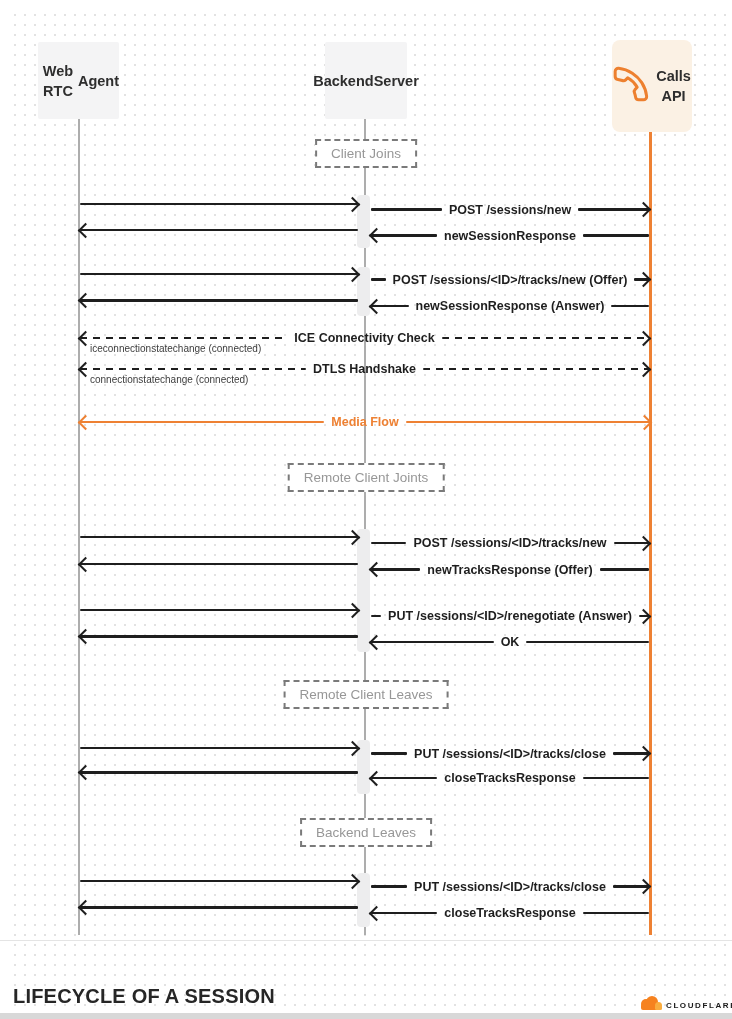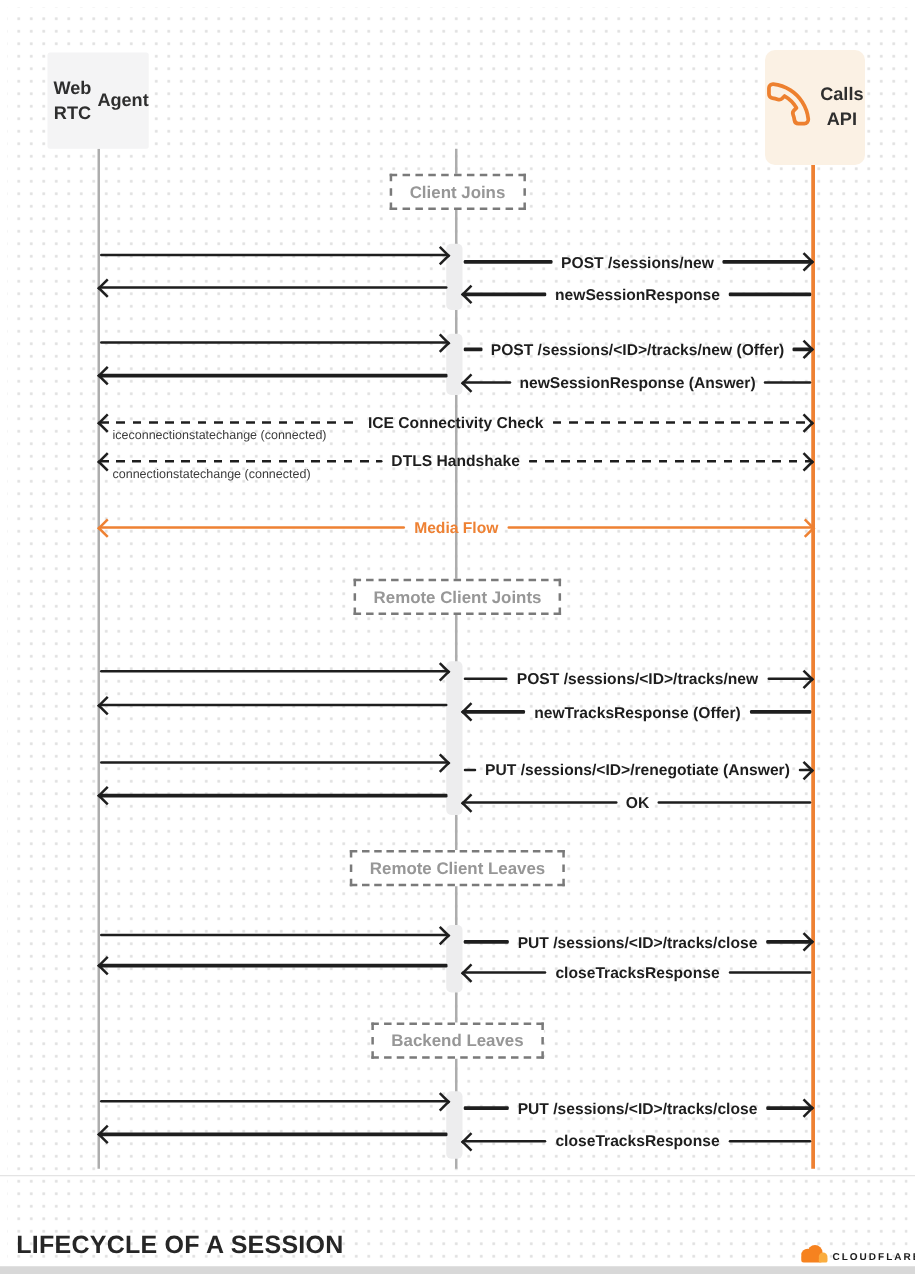--- a/index.html
+++ b/index.html
@@ -8,21 +8,21 @@
         background-image:radial-gradient(circle,#e2e2e2 1px,transparent 1.4px);
         background-size:10px 10px;background-position:4px 4px;}
   .lifeline{position:absolute;top:119px;height:816px;width:2px;background:#adadad;}
   .lifeline.orange{background:#EE8133;width:3px;top:122px;height:813px;}
   .actor{position:absolute;top:42px;height:77px;display:flex;flex-direction:row;align-items:center;
          justify-content:center;background:#f4f4f5;border-radius:2px;font-weight:700;font-size:14.5px;
          line-height:20px;color:#2e2e2e;text-align:center;}
   .actor.calls{background:#FBF1E4;border-radius:8px;top:40px;height:92px;gap:5px;}
   .bar{position:absolute;left:357px;width:13px;background:#ededee;border-radius:4px;}
   .section{position:absolute;left:366px;transform:translateX(-50%);background:#ffffff;
-           border:2px dashed #7a7a7a;color:#979797;font-size:13.5px;font-weight:700;
+           border:2px dashed #7a7a7a;color:#979797;font-size:13.5px;font-weight:400;
            padding:5px 14px;white-space:nowrap;}
   .arrow{position:absolute;height:18px;display:flex;align-items:center;color:#1e1e1e;}
   .seg{flex:1 1 auto;height:2.4px;background:currentColor;border-radius:1px;min-width:5px;}
   .dash .seg{background:repeating-linear-gradient(90deg,currentColor 0 7px,transparent 7px 13px);}
   .ch{flex:none;width:9px;height:9px;}
   .chR{border-top:2.4px solid;border-right:2.4px solid;transform:rotate(45deg);margin-left:-11px;}
   .chL{border-top:2.4px solid;border-left:2.4px solid;transform:rotate(-45deg);margin-right:-11px;}
   .lbl{flex:0 0 auto;padding:0 7px;font-size:12.5px;font-weight:700;white-space:nowrap;}
   .sub{position:absolute;left:90px;font-size:10px;color:#3c3c3c;white-space:nowrap;text-align:center;}
   .o{color:#EE8133;}
@@ -202,20 +202,24 @@
     <span class="ch chL"></span>
       <span class="seg"></span>
     <span class="lbl">closeTracksResponse</span>
     <span class="seg"></span>
   </div>
 
   <div class="actor" style="left:38px;width:81px">
     <span>Web RTC</span>
     <span>Agent</span>
   </div>
+  <div class="actor" style="left:325px;width:82px">
+    <span>Backend</span>
+    <span>Server</span>
+  </div>
   <div class="actor calls" style="left:612px;width:80px">
     <span>
       <svg width="38" height="38" viewBox="0 0 24 24" fill="none" stroke="#ED802F" stroke-width="1.9" stroke-linecap="round" stroke-linejoin="round">
         <path transform="rotate(180 12 12)" d="M22 16.92v3a2 2 0 0 1-2.18 2 19.79 19.79 0 0 1-8.63-3.07 19.5 19.5 0 0 1-6-6 19.79 19.79 0 0 1-3.07-8.67A2 2 0 0 1 4.11 2h3a2 2 0 0 1 2 1.72 12.84 12.84 0 0 0 .7 2.81 2 2 0 0 1-.45 2.11L8.09 9.91a16 16 0 0 0 6 6l1.27-1.27a2 2 0 0 1 2.11-.45 12.84 12.84 0 0 0 2.81.7A2 2 0 0 1 22 16.92z"></path>
       </svg>
     </span>
     <span>Calls API</span>
   </div>
 
   <div class="footer-line"></div>

